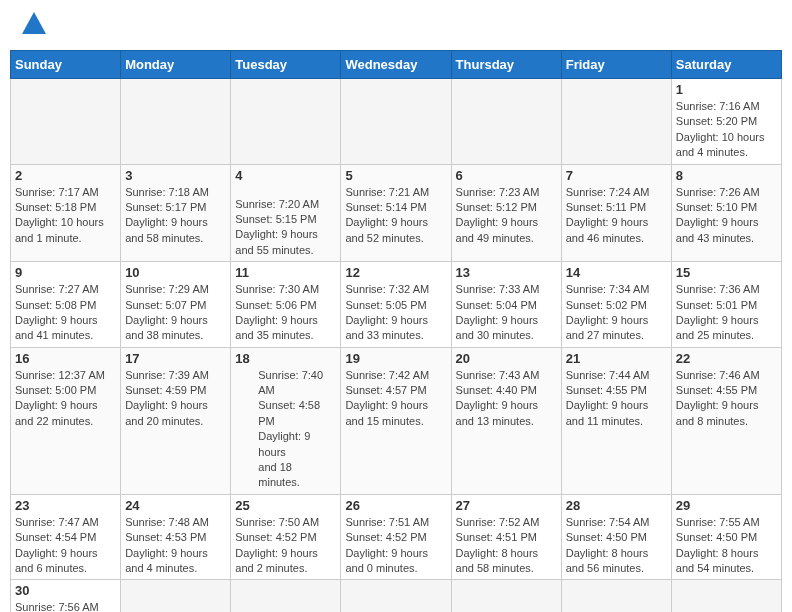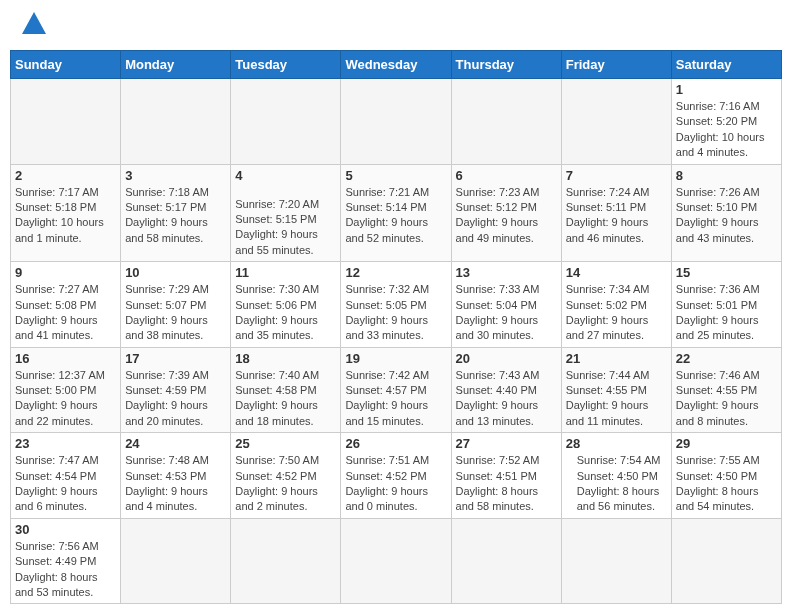--- a/index.html
+++ b/index.html
@@ -260,21 +260,21 @@
           </td>
           <td>
             <span class="day-num">17</span>
             <div class="day-info" style="white-space: pre-line;">Sunrise: 7:39 AM
 Sunset: 4:59 PM
 Daylight: 9 hours
 and 20 minutes.</div>
           </td>
           <td>
             <span class="day-num">18</span>
-            <div class="day-info" style="white-space: pre-line;">Sunrise: 7:40 AM
+            <div class="day-info" style="white-space: pre-line; margin-left: 23px;">Sunrise: 7:40 AM
 Sunset: 4:58 PM
 Daylight: 9 hours
 and 18 minutes.</div>
           </td>
           <td>
             <span class="day-num">19</span>
             <div class="day-info" style="white-space: pre-line;">Sunrise: 7:42 AM
 Sunset: 4:57 PM
 Daylight: 9 hours
 and 15 minutes.</div>
@@ -332,21 +332,21 @@
           </td>
           <td>
             <span class="day-num">27</span>
             <div class="day-info" style="white-space: pre-line;">Sunrise: 7:52 AM
 Sunset: 4:51 PM
 Daylight: 8 hours
 and 58 minutes.</div>
           </td>
           <td>
             <span class="day-num">28</span>
-            <div class="day-info" style="white-space: pre-line; margin-left: 11px;">Sunrise: 7:54 AM
+            <div class="day-info" style="white-space: pre-line;">Sunrise: 7:54 AM
 Sunset: 4:50 PM
 Daylight: 8 hours
 and 56 minutes.</div>
           </td>
           <td>
             <span class="day-num">29</span>
             <div class="day-info" style="white-space: pre-line;">Sunrise: 7:55 AM
 Sunset: 4:50 PM
 Daylight: 8 hours
 and 54 minutes.</div>

